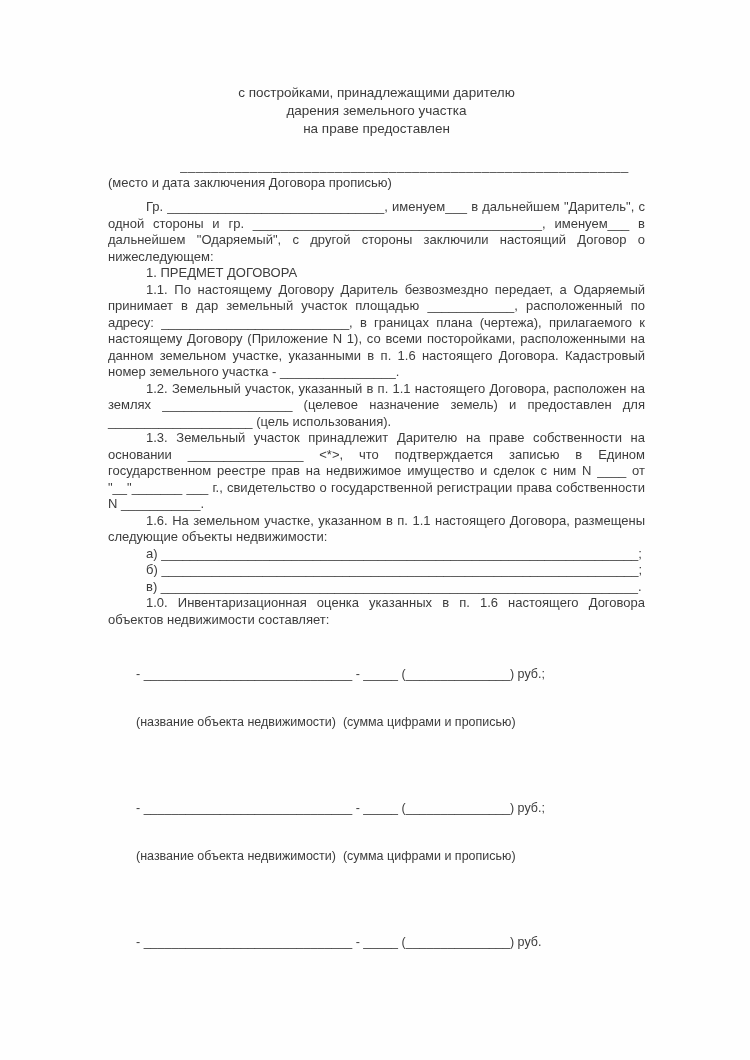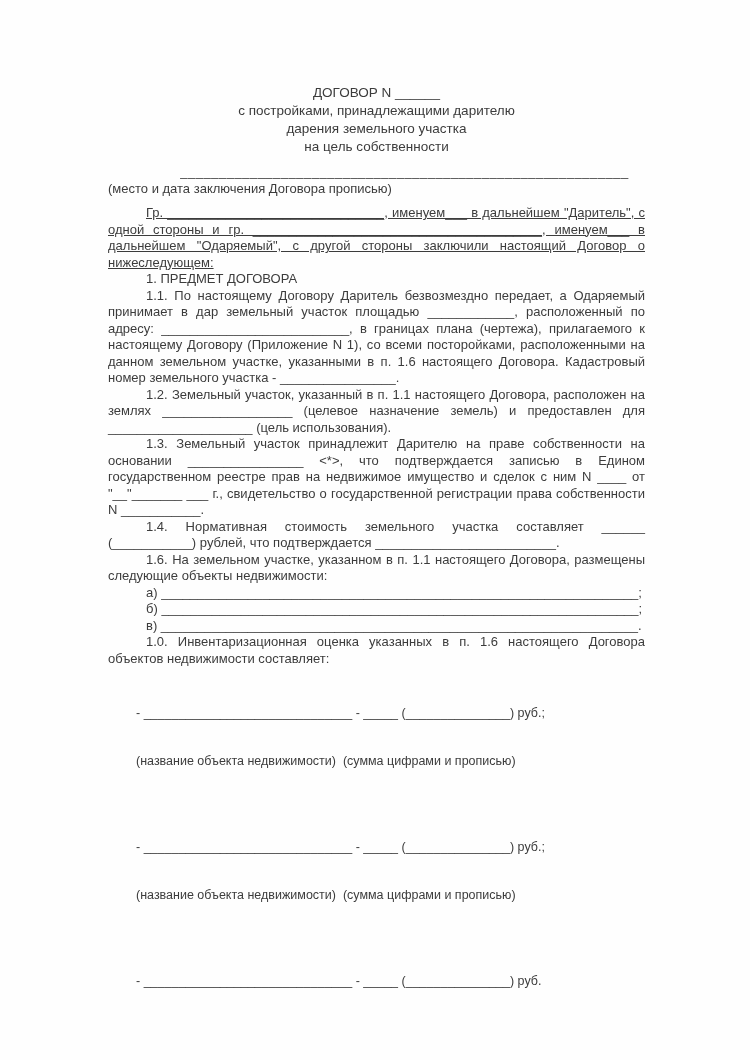--- a/index.html
+++ b/index.html
@@ -20,35 +20,34 @@
     color: #3c3c3c;
     overflow: hidden;
   }
   .title-block {
     text-align: center;
     line-height: 18px;
     font-size: 13.5px;
   }
   .place-line {
     text-align: center;
-    margin-top: 8px;
+    margin-top: 20px;
     padding-left: 56px;
     letter-spacing: 0.5px;
   }
   .place-caption {
     text-align: left;
   }
   p.para {
     margin: 0;
     text-align: justify;
     text-indent: 38px;
   }
   p.intro {
     margin-top: 8px;
-    text-decoration: underline;
   }
   .heading {
     text-align: center;
     text-indent: 0;
     margin: 12px 0 10px 0;
   }
   .realty-items div {
     padding-left: 38px;
     white-space: nowrap;
     overflow: hidden;
@@ -62,37 +61,35 @@
     margin: 6px 0 4px 0;
     overflow: hidden;
   }
 </style>
 </head>
 <body>
 
 <div class="page">
 
   <div class="title-block">
-    <div>ДОГОВОР N ______</div>
     <div>с постройками, принадлежащими дарителю</div>
     <div>дарения земельного участка</div>
-    <div>на цель собственности</div>
+    <div>на праве предоставлен</div>
   </div>
 
   <div class="place-line">__________________________________________________________</div>
   <div class="place-caption">(место и дата заключения Договора прописью)</div>
 
   <p class="para intro">Гр. ______________________________, именуем___ в дальнейшем "Даритель", с одной стороны и гр. ________________________________________, именуем___ в дальнейшем "Одаряемый", с другой стороны заключили настоящий Договор о нижеследующем:</p>
 
   <p class="para heading">1. ПРЕДМЕТ ДОГОВОРА</p>
 
   <p class="para">1.1. По настоящему Договору Даритель безвозмездно передает, а Одаряемый принимает в дар земельный участок площадью ____________, расположенный по адресу: __________________________, в границах плана (чертежа), прилагаемого к настоящему Договору (Приложение N 1), со всеми посторойками, расположенными на данном земельном участке, указанными в п. 1.6 настоящего Договора. Кадастровый номер земельного участка - ________________.</p>
   <p class="para">1.2. Земельный участок, указанный в п. 1.1 настоящего Договора, расположен на землях __________________ (целевое назначение земель) и предоставлен для ____________________ (цель использования).</p>
   <p class="para">1.3. Земельный участок принадлежит Дарителю на праве собственности на основании ________________ &lt;*&gt;, что подтверждается записью в Едином государственном реестре прав на недвижимое имущество и сделок с ним N ____ от "__"_______ ___ г., свидетельство о государственной регистрации права собственности N ___________.</p>
-  <p class="para">1.4. Нормативная стоимость земельного участка составляет ______ (___________) рублей, что подтверждается _________________________.</p>
   <p class="para">1.6. На земельном участке, указанном в п. 1.1 настоящего Договора, размещены следующие объекты недвижимости:</p>
 
   <div class="realty-items">
     <div>а) __________________________________________________________________;</div>
     <div>б) __________________________________________________________________;</div>
     <div>в) __________________________________________________________________.</div>
   </div>
 
   <p class="para">1.0. Инвентаризационная оценка указанных в п. 1.6 настоящего Договора объектов недвижимости составляет:</p>
 

